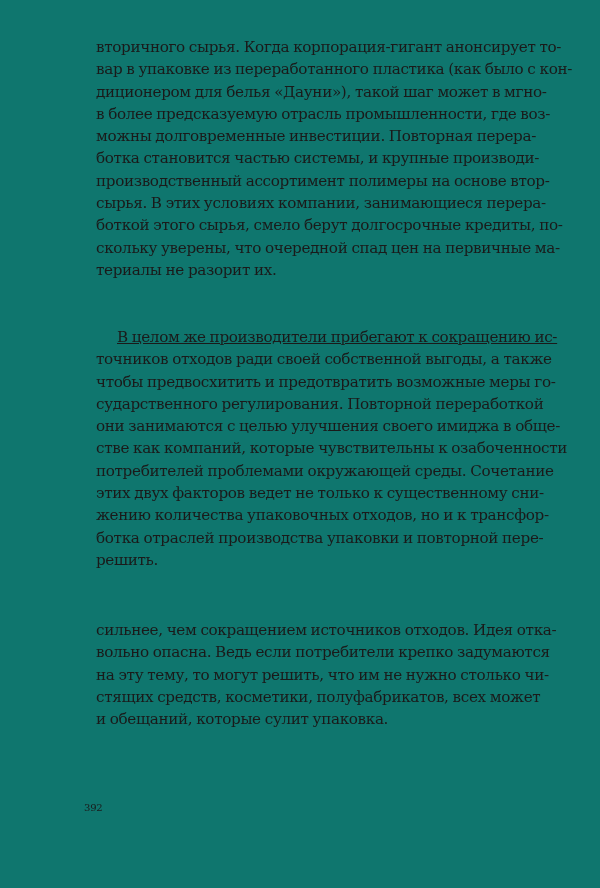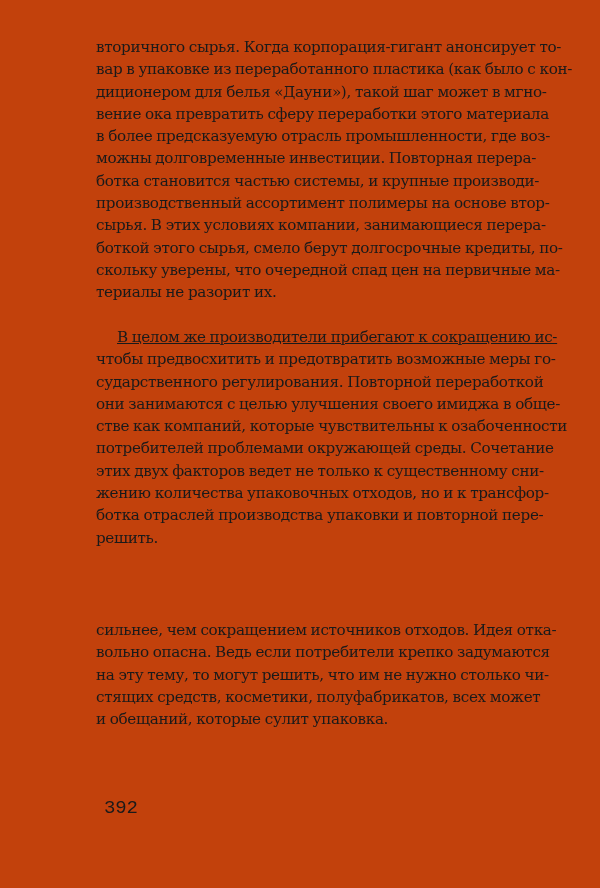--- a/index.html
+++ b/index.html
@@ -14,21 +14,21 @@
       overflow: hidden;
       font-family: "DejaVu Serif", "Liberation Serif", serif;
       color: #1a1a1a;
     }
     .page {
       position: absolute;
       left: 0;
       top: 0;
       width: 600px;
       height: 888px;
-      background: #c2410c;
+      background: #0f766e;
     }
     .text-block {
       position: absolute;
       left: 96px;
       width: 425px;
     }
     .line {
       display: block;
       height: 22.3px;
       line-height: 22.3px;
@@ -47,50 +47,49 @@
       text-decoration: underline;
     }
     .line.hang {
       margin-left: -17px;
     }
     #para1 { top: 36px; }
     #para2 { top: 326px; }
     #para3 { top: 619px; }
     .page-number {
       position: absolute;
-      left: 104px;
+      left: 84px;
       top: 798px;
-      font-size: 19px;
+      font-size: 10px;
       line-height: 20px;
       letter-spacing: -0.2px;
-      font-family: Liberation Mono, monospace;
     }
   </style>
 </head>
 <body>
 
 <div class="page">
 
   <div class="text-block" id="para1">
     <span class="line">вторичного сырья. Когда корпорация-гигант анонсирует то-</span>
     <span class="line">вар в упаковке из переработанного пластика (как было с кон-</span>
     <span class="line">диционером для белья «Дауни»), такой шаг может в мгно-</span>
-    <span class="line">вение ока превратить сферу переработки этого материала</span>
     <span class="line">в более предсказуемую отрасль промышленности, где воз-</span>
     <span class="line">можны долговременные инвестиции. Повторная перера-</span>
     <span class="line">ботка становится частью системы, и крупные производи-</span>
     <span class="line">производственный ассортимент полимеры на основе втор-</span>
     <span class="line">сырья. В этих условиях компании, занимающиеся перера-</span>
     <span class="line">боткой этого сырья, смело берут долгосрочные кредиты, по-</span>
     <span class="line">скольку уверены, что очередной спад цен на первичные ма-</span>
     <span class="line last">териалы не разорит их.</span>
   </div>
 
   <div class="text-block" id="para2">
     <span class="line indent">В целом же производители прибегают к сокращению ис-</span>
+    <span class="line">точников отходов ради своей собственной выгоды, а также</span>
     <span class="line">чтобы предвосхитить и предотвратить возможные меры го-</span>
     <span class="line">сударственного регулирования. Повторной переработкой</span>
     <span class="line">они занимаются с целью улучшения своего имиджа в обще-</span>
     <span class="line">стве как компаний, которые чувствительны к озабоченности</span>
     <span class="line">потребителей проблемами окружающей среды. Сочетание</span>
     <span class="line">этих двух факторов ведет не только к существенному сни-</span>
     <span class="line">жению количества упаковочных отходов, но и к трансфор-</span>
     <span class="line">ботка отраслей производства упаковки и повторной пере-</span>
     <span class="line last">решить.</span>
   </div>

